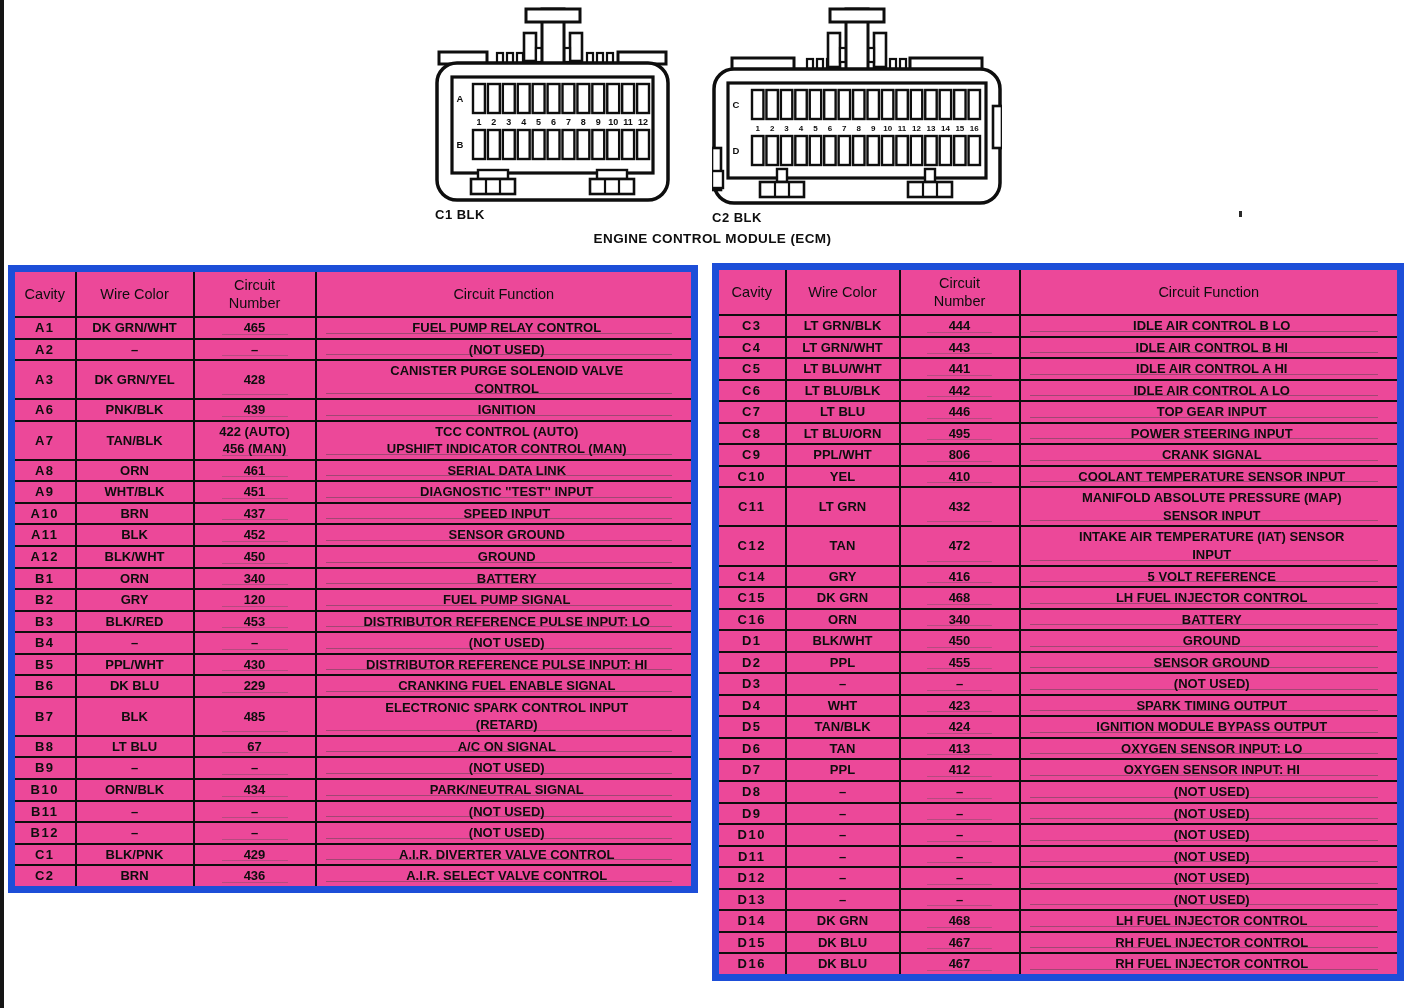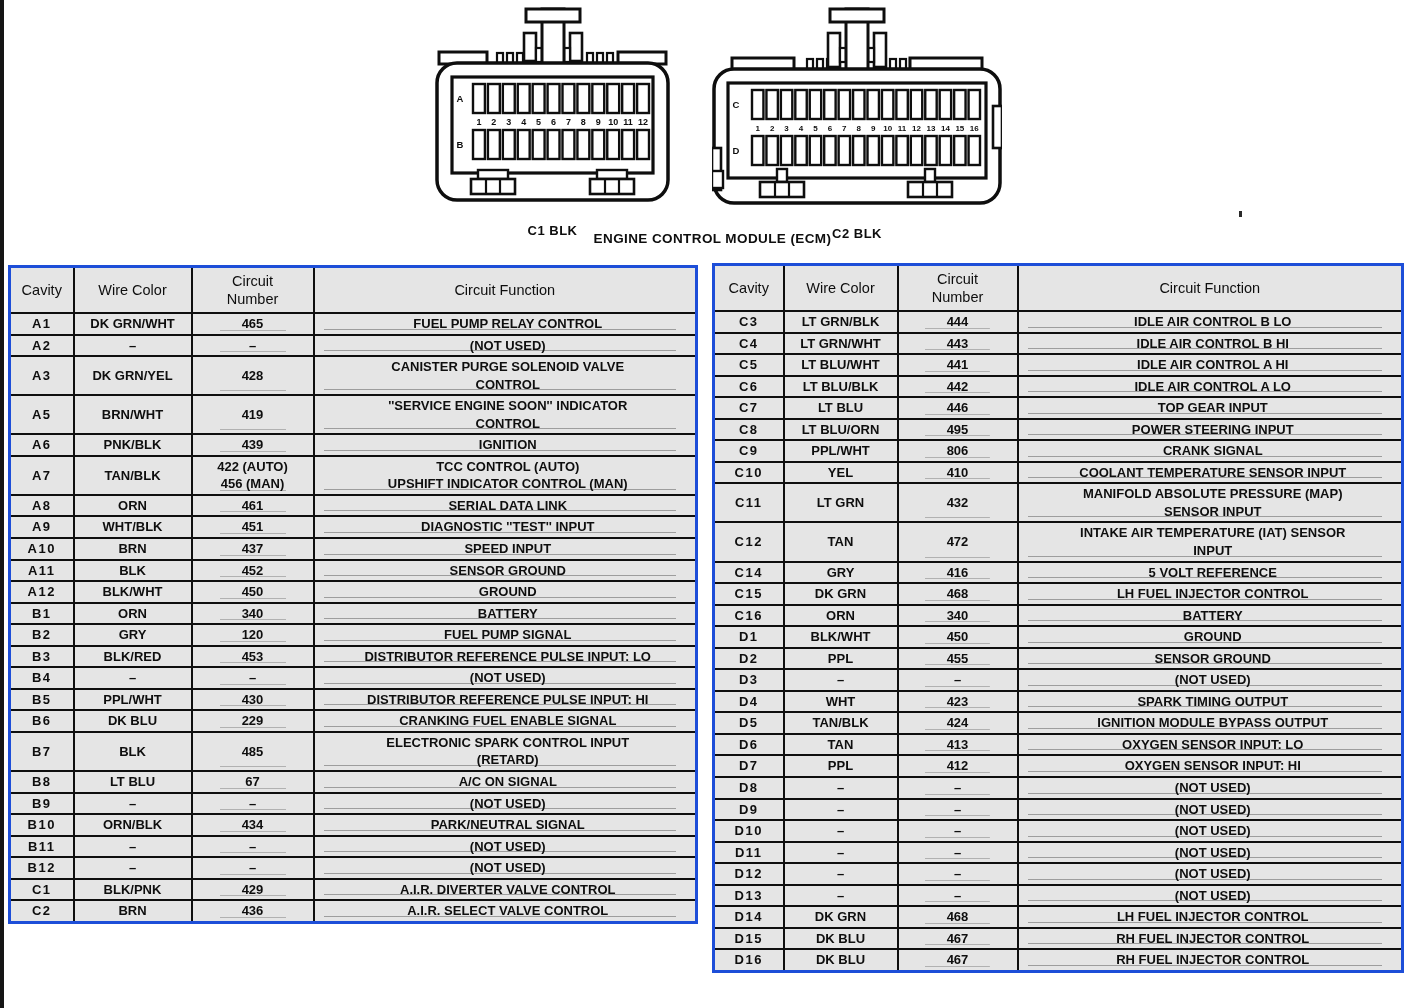--- a/index.html
+++ b/index.html
@@ -3,27 +3,27 @@
 <meta charset="utf-8">
 <style>
   html,body{margin:0;padding:0;background:#fff;}
   .page{position:relative;width:1408px;height:1008px;background:#fff;overflow:hidden;
         font-family:"Liberation Sans",sans-serif;color:#0e0e0e;}
   .scan-edge{position:absolute;left:0;top:0;width:4px;height:1008px;background:#151515;}
   .speck{position:absolute;left:1239px;top:211px;width:3px;height:6px;background:#2a2a2a;}
 
   .connector{position:absolute;}
   .connector svg{display:block;}
-  .conn-label{margin-top:20px;text-align:center;font-weight:bold;font-size:13px;letter-spacing:.5px;}
+  .conn-label{margin-top:4px;text-align:left;font-weight:bold;font-size:13px;letter-spacing:.5px;}
 
   .caption{position:absolute;left:0;top:231px;width:1425px;text-align:center;
            font-weight:bold;font-size:13.5px;letter-spacing:.4px;}
 
-  table.pinout{position:absolute;border-collapse:collapse;table-layout:fixed;background:#e5e5e5;
-               border:3px solid #1d4ed8;}
+  table.pinout{position:absolute;border-collapse:collapse;table-layout:fixed;background:#ec4899;
+               border:7px solid #1d4ed8;}
   .pinout th,.pinout td{border:2px solid #0e0e0e;white-space:pre-line;overflow:hidden;}
   .pinout th{font-weight:normal;font-size:14.5px;height:40px;text-align:center;padding:2px 3px;line-height:1.25;}
   .pinout td{font-weight:bold;font-size:13px;line-height:1.35;padding:1px 3px;text-align:center;}
   .pinout td.c-cavity{letter-spacing:1.5px;}
   .pinout td.c-circuit_number{
       background-image:linear-gradient(rgba(80,80,80,.35),rgba(80,80,80,.35));
       background-repeat:no-repeat;background-size:55% 1px;background-position:center bottom 3px;margin-top:45px;}
   .pinout td.c-circuit_function{text-align:center;padding-left:9px;
       background-image:linear-gradient(rgba(70,70,70,.45),rgba(70,70,70,.45));
       background-repeat:no-repeat;background-size:calc(100% - 28px) 1px;
@@ -219,27 +219,20 @@
           <td class="c-circuit_function">(NOT USED)</td>
         </tr>
         <tr>
           <td class="c-cavity">A3</td>
           <td class="c-wire_color">DK GRN/YEL</td>
           <td class="c-circuit_number">428</td>
           <td class="c-circuit_function">CANISTER PURGE SOLENOID VALVE
 CONTROL</td>
         </tr>
         <tr>
-          <td class="c-cavity">A5</td>
-          <td class="c-wire_color">BRN/WHT</td>
-          <td class="c-circuit_number">419</td>
-          <td class="c-circuit_function">''SERVICE ENGINE SOON'' INDICATOR
-CONTROL</td>
-        </tr>
-        <tr>
           <td class="c-cavity">A6</td>
           <td class="c-wire_color">PNK/BLK</td>
           <td class="c-circuit_number">439</td>
           <td class="c-circuit_function">IGNITION</td>
         </tr>
         <tr>
           <td class="c-cavity">A7</td>
           <td class="c-wire_color">TAN/BLK</td>
           <td class="c-circuit_number">422 (AUTO)
 456 (MAN)</td>

